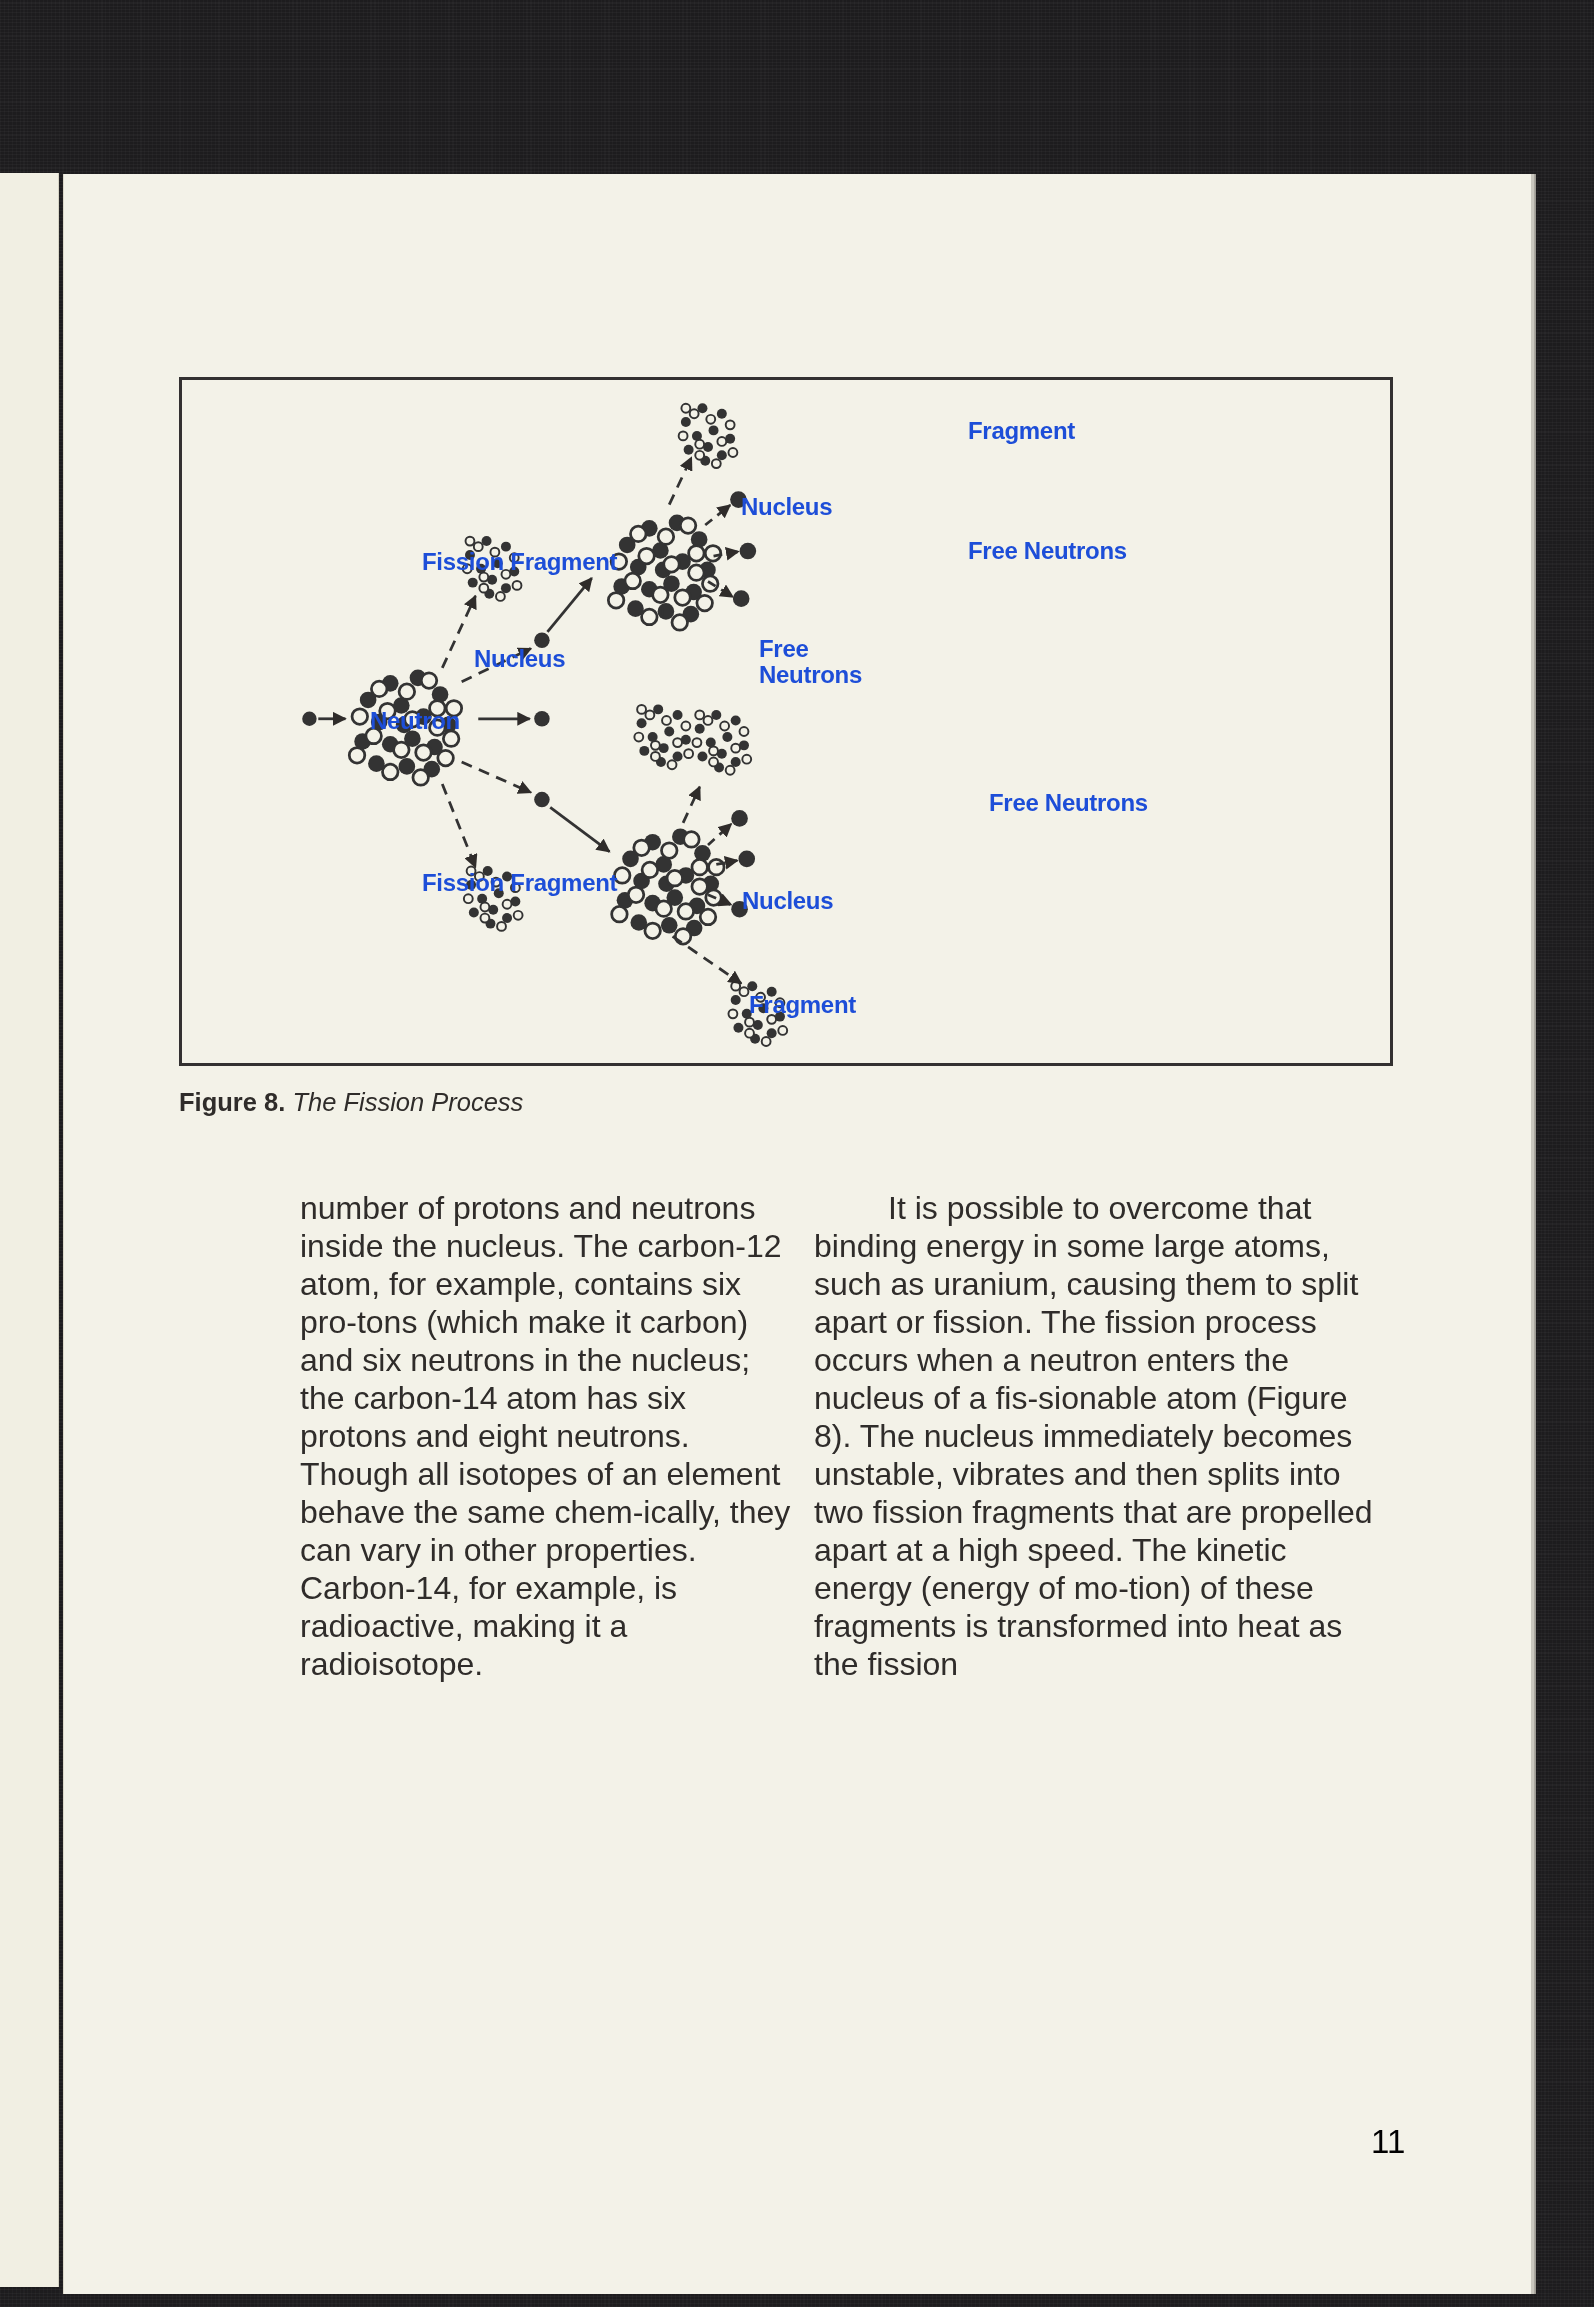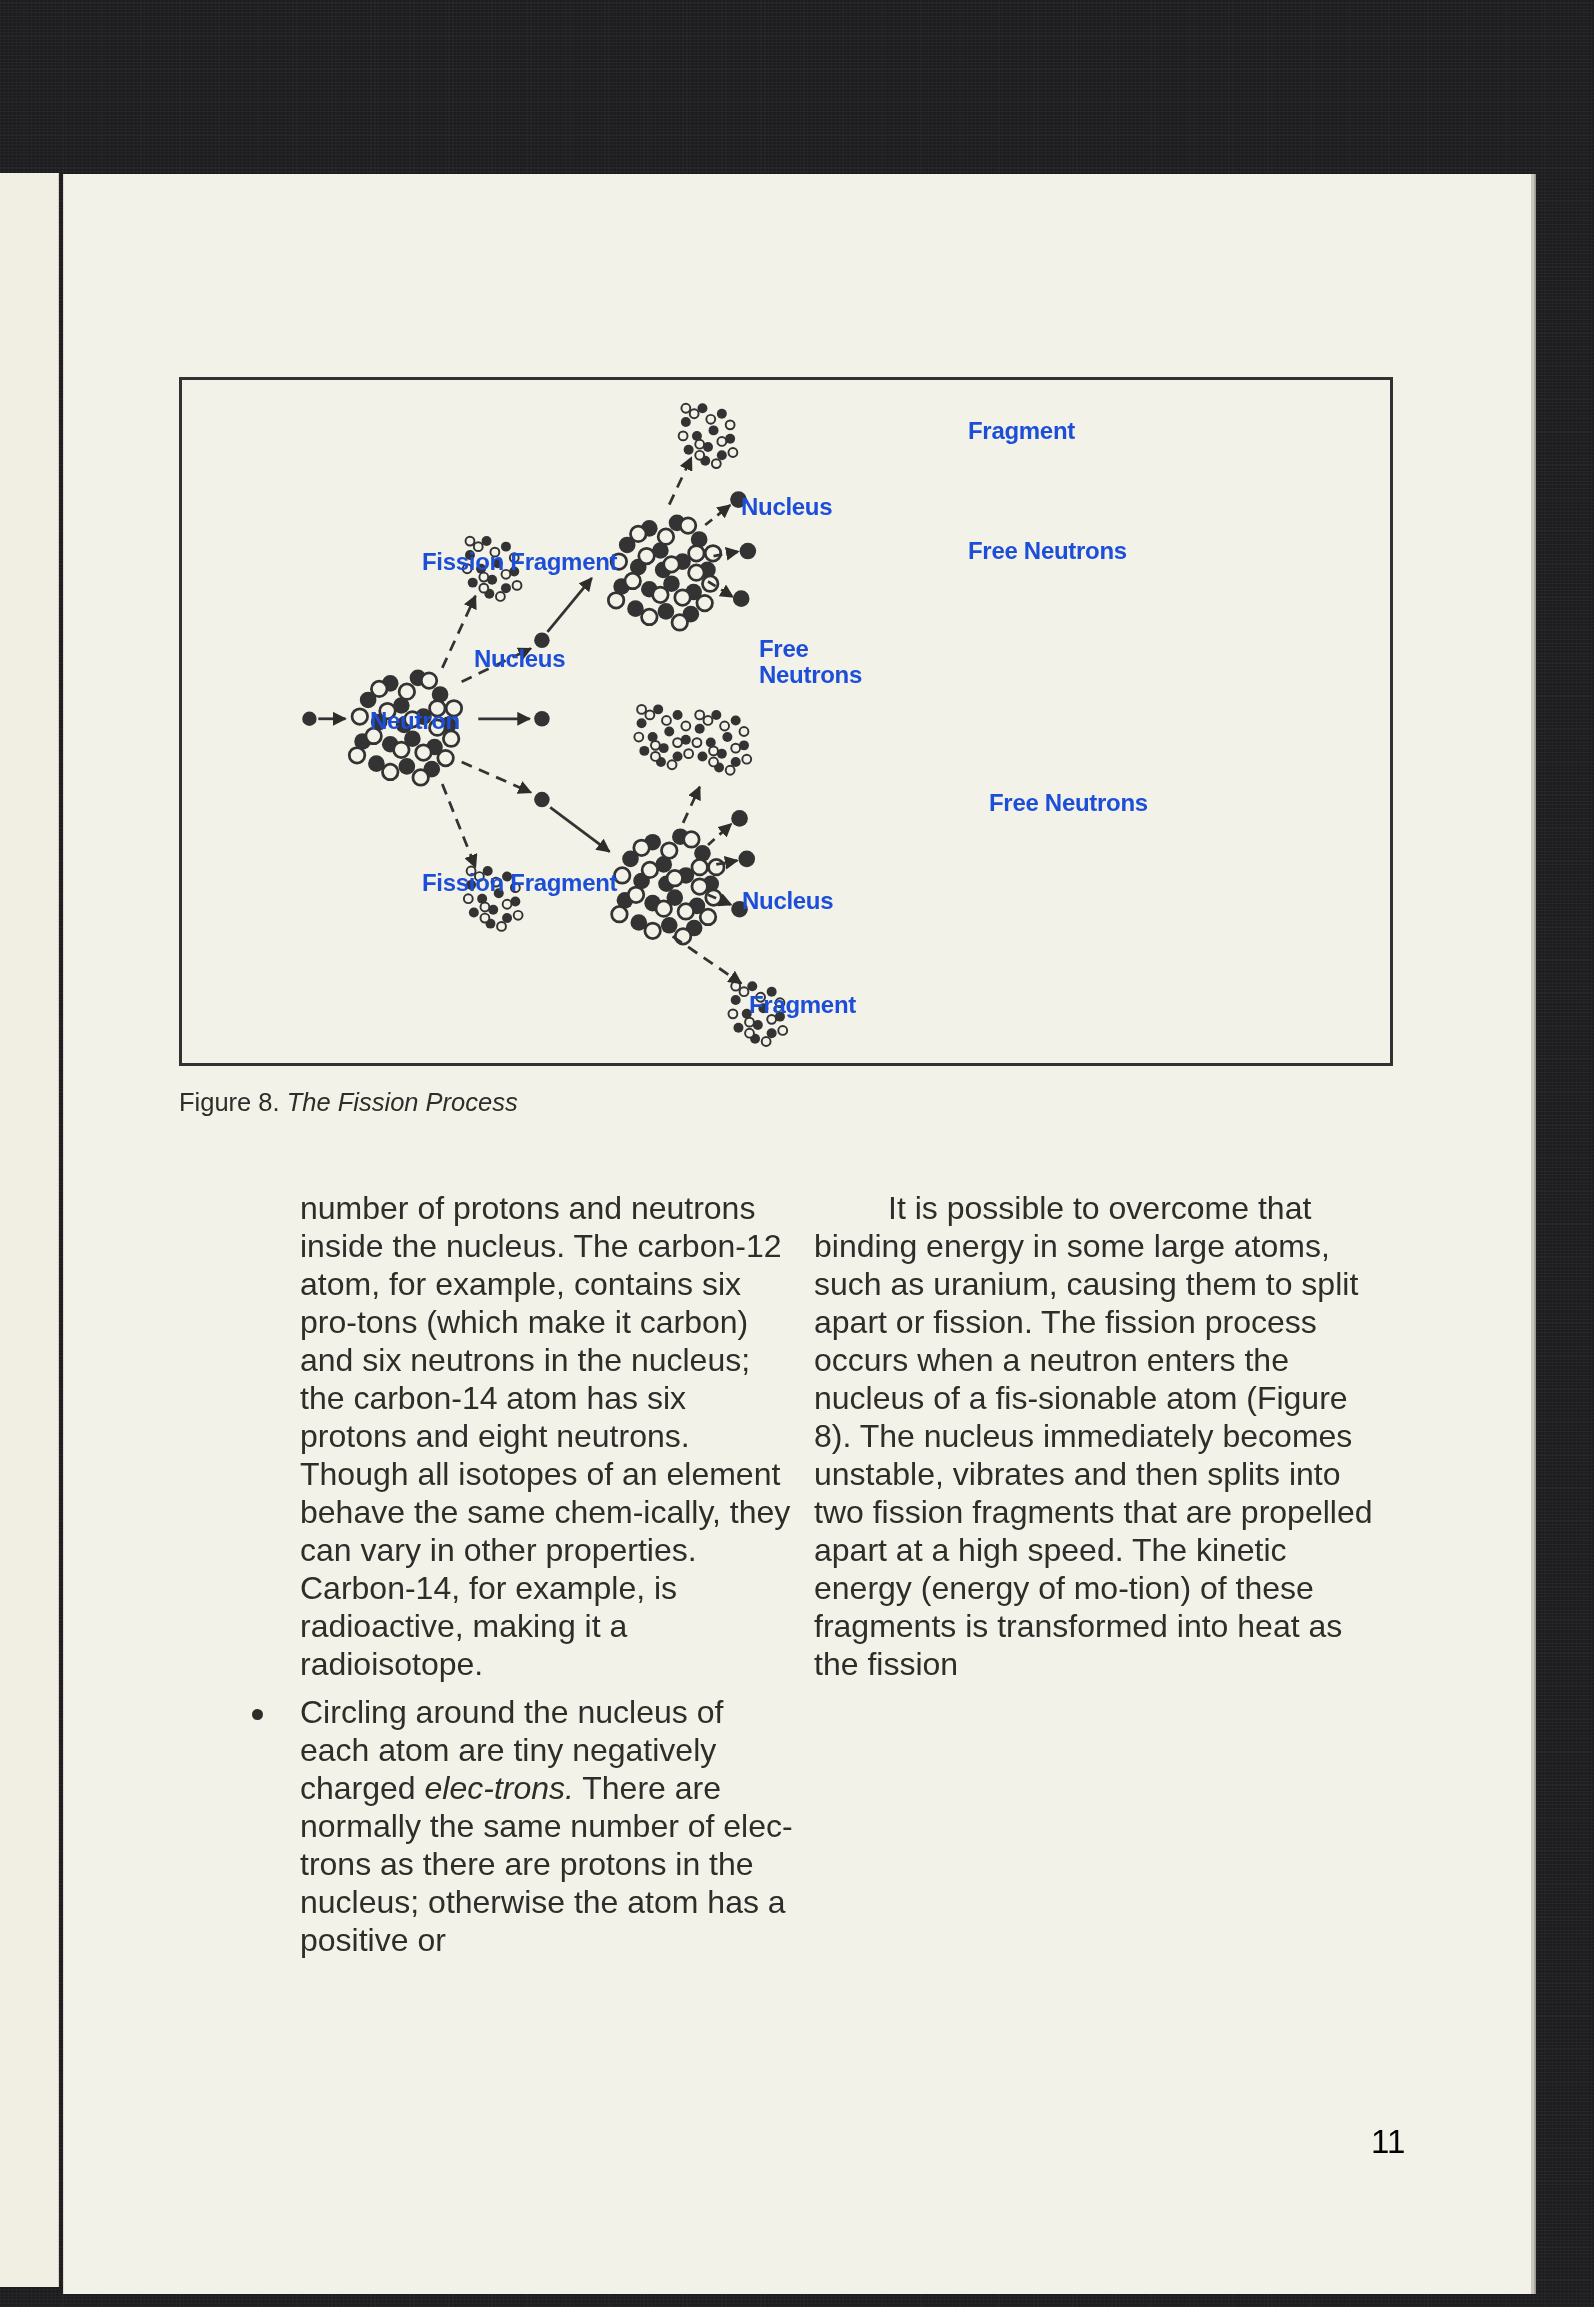--- a/index.html
+++ b/index.html
@@ -31,21 +31,21 @@
     box-sizing:border-box;
   }
   .figure-box svg { position:absolute; left:0; top:0; }
   .diag-label {
     position:absolute; font-weight:bold; font-size:24px; color:#1d4ed8;
     white-space:nowrap; letter-spacing:-0.3px;
   }
   .caption {
     position:absolute; left:115px; top:914px; font-size:25.5px; color:#2f2c2a;
   }
-  .caption .fig-num { font-weight:normal;margin-top:29px; }
+  .caption .fig-num { font-weight:bold;margin-top:29px; }
   .caption .fig-title { font-style:italic; }
   .col {
     position:absolute; font-size:32px; line-height:38px; color:#2f2c2a;
   }
   .col p { margin:0; }
   .col-left { left:236px; top:1015px; width:498px; }
   .col-right { left:750px; top:1015px; width:570px; }
   .indent-first { text-indent:105px; }
   .indent-para { text-indent:74px; }
   .bullet-item { position:relative; margin-top:10px !important; }
@@ -208,23 +208,20 @@
     <span class="diag-label" style="left:567px; top:611px;">Fragment</span>
   </div>
 
   <div class="caption">
     <span class="fig-num">Figure 8.</span>
     <span class="fig-title">The Fission Process</span>
   </div>
 
   <div class="col col-left">
     <p>number of protons and neutrons inside the nucleus. The carbon-12 atom, for example, contains six pro-tons (which make it carbon) and six neutrons in the nucleus; the carbon-14 atom has six protons and eight neutrons. Though all isotopes of an element behave the same chem-ically, they can vary in other properties. Carbon-14, for example, is radioactive, making it a radioisotope.</p>
-    <p class="bullet-item">
-      <span class="bullet"></span><span>Circling around the nucleus of each atom are tiny negatively charged </span><em>elec-trons.</em><span> There are normally the same number of elec-trons as there are protons in the nucleus; otherwise the atom has a positive or</span>
-    </p>
   </div>
 
   <div class="col col-right">
     <p class="indent-para">It is possible to overcome that binding energy in some large atoms, such as uranium, causing them to split apart or fission. The fission process occurs when a neutron enters the nucleus of a fis-sionable atom (Figure 8). The nucleus immediately becomes unstable, vibrates and then splits into two fission fragments that are propelled apart at a high speed. The kinetic energy (energy of mo-tion) of these fragments is transformed into heat as the fission</p>
   </div>
 
   <div class="page-number">11</div>
 </div>
 
 

